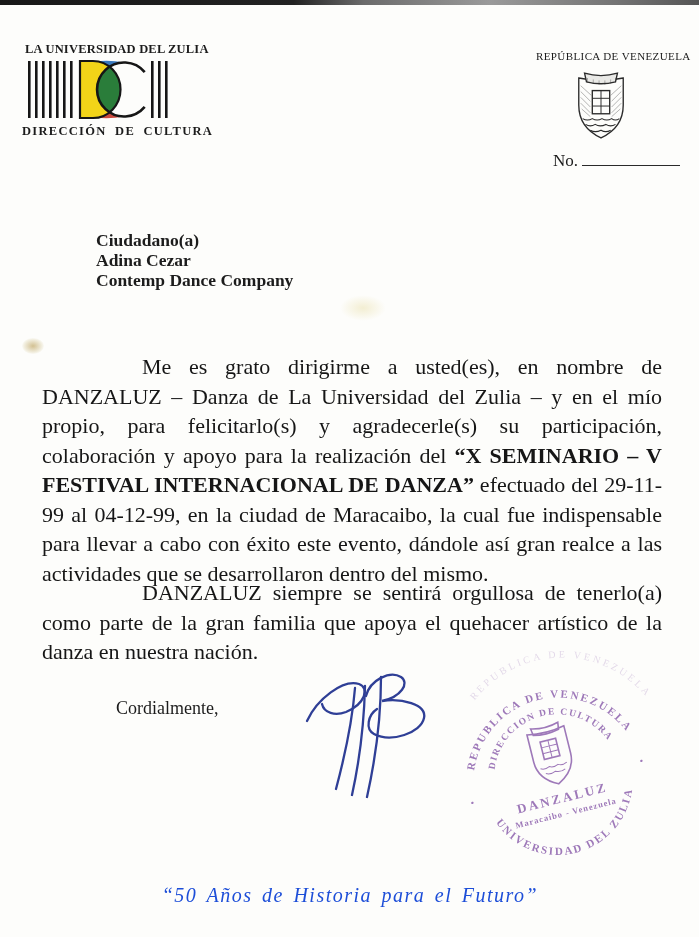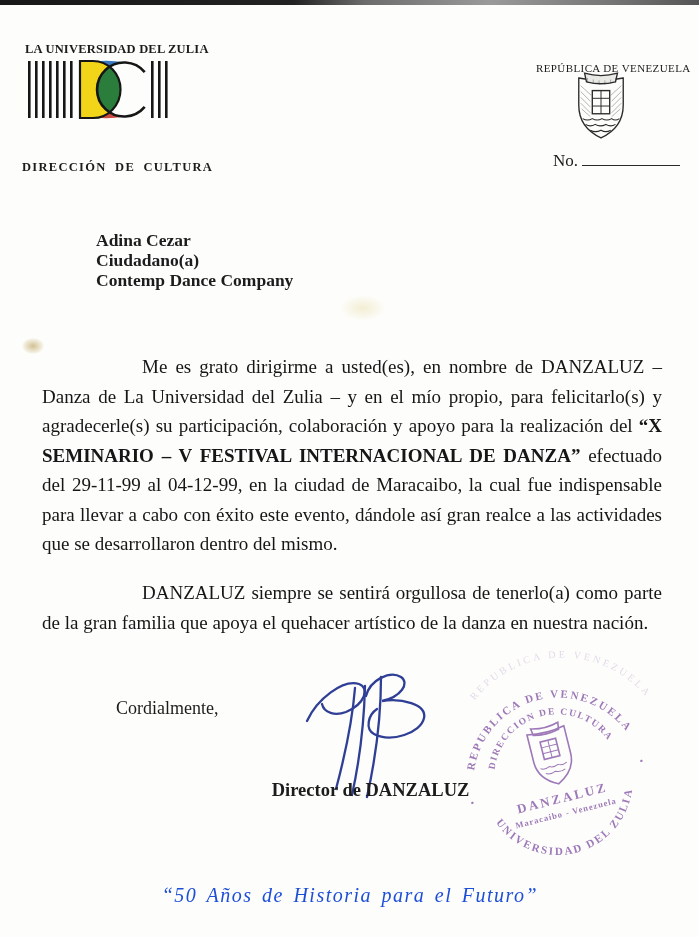--- a/index.html
+++ b/index.html
@@ -30,39 +30,39 @@
     background:radial-gradient(ellipse at center,rgba(240,234,200,.8),rgba(255,255,255,0) 70%);
   }
   
   .logo-title{
     position:absolute;left:25px;top:42px;width:162px;text-align:left;
     font-size:12.5px;font-weight:bold;letter-spacing:.2px;white-space:nowrap;
   }
   .logo-art{position:absolute;left:27px;top:59px;}
   .logo-direction{
     position:absolute;left:22px;top:124px;width:168px;text-align:center;
-    font-size:12.5px;font-weight:bold;letter-spacing:1.3px;word-spacing:4px;white-space:nowrap;margin-top:36px;
+    font-size:12.5px;font-weight:bold;letter-spacing:1.3px;word-spacing:4px;white-space:nowrap;
   }
   .republic{
-    position:absolute;left:536px;top:62px;font-size:11px;letter-spacing:.4px;white-space:nowrap;
+    position:absolute;left:536px;top:50px;font-size:11px;letter-spacing:.4px;white-space:nowrap;
   }
   .coat{position:absolute;left:572px;top:70px;}
   .no-line{position:absolute;left:553px;top:151px;font-size:17px;}
   .no-blank{
     display:inline-block;width:98px;border-bottom:1.6px solid #2a2a2a;height:15px;margin-left:4px;
   }
   .date-line{
     position:absolute;right:51px;top:177px;font-size:17.5px;white-space:nowrap;
   }
   .recipient{
     position:absolute;left:96px;top:230px;font-size:17.5px;font-weight:bold;line-height:20px;
   }
   
   .body-par{
-    position:absolute;left:42px;width:620px;font-size:19px;line-height:29.5px;
+    position:absolute;left:42px;width:620px;font-size:22px;line-height:29.5px;
     text-align:justify;color:#161616;
   }
   .par1{top:352px;text-indent:100px;}
   .par2{top:578px;text-indent:100px;}
   
   .salutation{position:absolute;left:116px;top:698px;font-size:18px;}
   .signature-art{position:absolute;left:293px;top:655px;}
   .signer{
     position:absolute;left:248px;top:781px;width:245px;text-align:center;
     font-size:18.5px;font-weight:bold;line-height:19px;white-space:nowrap;
@@ -135,42 +135,41 @@
       <path d="M 16,8 L 16,13 M 22,9.5 L 22,14 M 28,10.5 L 28,15 M 34,10.5 L 34,15 M 40,9.5 L 40,14 M 45,8 L 45,12.5"></path>
     </g>
   </svg>
 
   <div class="no-line">
     <span>No.</span><span class="no-blank"></span>
   </div>
 
 
   <div class="recipient">
+    <div>Ciudadano(a)</div>
     <div>Adina Cezar</div>
-    <div>Ciudadano(a)</div>
     <div>Contemp Dance Company</div>
   </div>
 
   <p class="body-par par1"><span>Me es grato dirigirme a usted(es), en nombre de DANZALUZ – Danza de La Universidad del Zulia – y en el mío propio, para felicitarlo(s) y agradecerle(s) su participación, colaboración y apoyo para la realización del </span><span style="font-weight: bold;">“X SEMINARIO – V FESTIVAL INTERNACIONAL DE DANZA”</span><span> efectuado del 29-11-99 al 04-12-99, en la ciudad de Maracaibo,  la cual fue indispensable para llevar a cabo con éxito este evento, dándole así gran realce a las actividades que se desarrollaron dentro del mismo.</span></p>
   <p class="body-par par2">DANZALUZ siempre se sentirá orgullosa de tenerlo(a) como parte de la gran familia que apoya el quehacer artístico de la danza en nuestra nación.</p>
 
   <div class="salutation">Cordialmente,</div>
 
   <svg class="signature-art" width="152" height="148" viewBox="0 0 152 148">
     <g fill="none" stroke-width="2.3" stroke-linecap="round" style="stroke:var(--ink)">
       <path d="M 14,66 C 24,44 50,24 66,29 C 77,33 72,49 53,57 C 42,61 31,58 29,49"></path>
       <path d="M 62,33 C 59,70 51,104 43,134"></path>
       <path d="M 72,31 C 71,72 66,108 59,140"></path>
       <path d="M 73,41 C 77,25 97,15 108,22 C 117,28 108,42 89,46 C 108,43 134,49 131,63 C 128,78 98,88 81,79 C 72,74 75,60 84,54"></path>
       <path d="M 88,22 C 88,62 82,106 74,142"></path>
     </g>
   </svg>
 
   <div class="signer">
-    <div>Director de DANZALUZ</div>
   </div>
 
   <svg class="stamp-ghost" width="210" height="80" viewBox="0 0 210 80">
     <defs>
         <path id="ghostArc" d="M 5,75 A 110,110 0 0 1 205,70"></path>
       </defs>
     <text font-size="10" letter-spacing="3" style="fill:var(--stamp)">
       <textPath href="#ghostArc" startOffset="4%">REPUBLICA DE VENEZUELA</textPath>
     </text>
   </svg>

